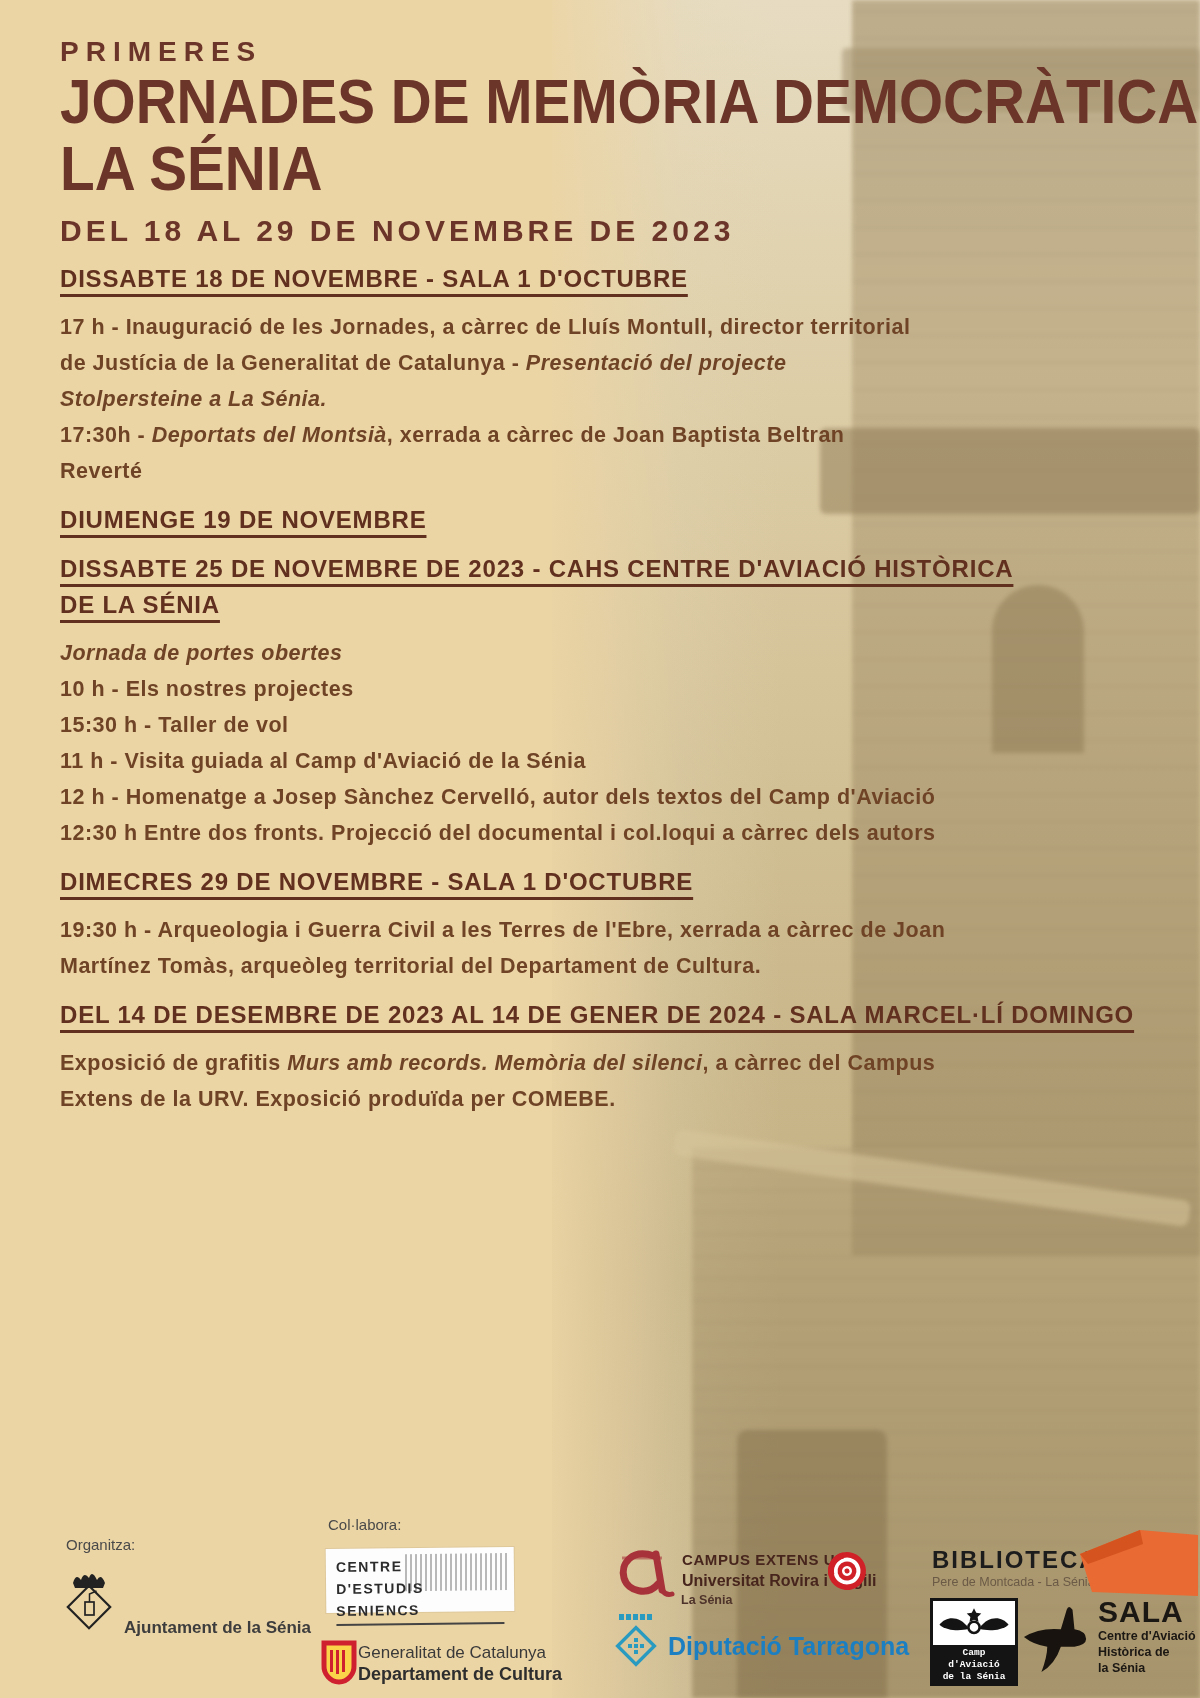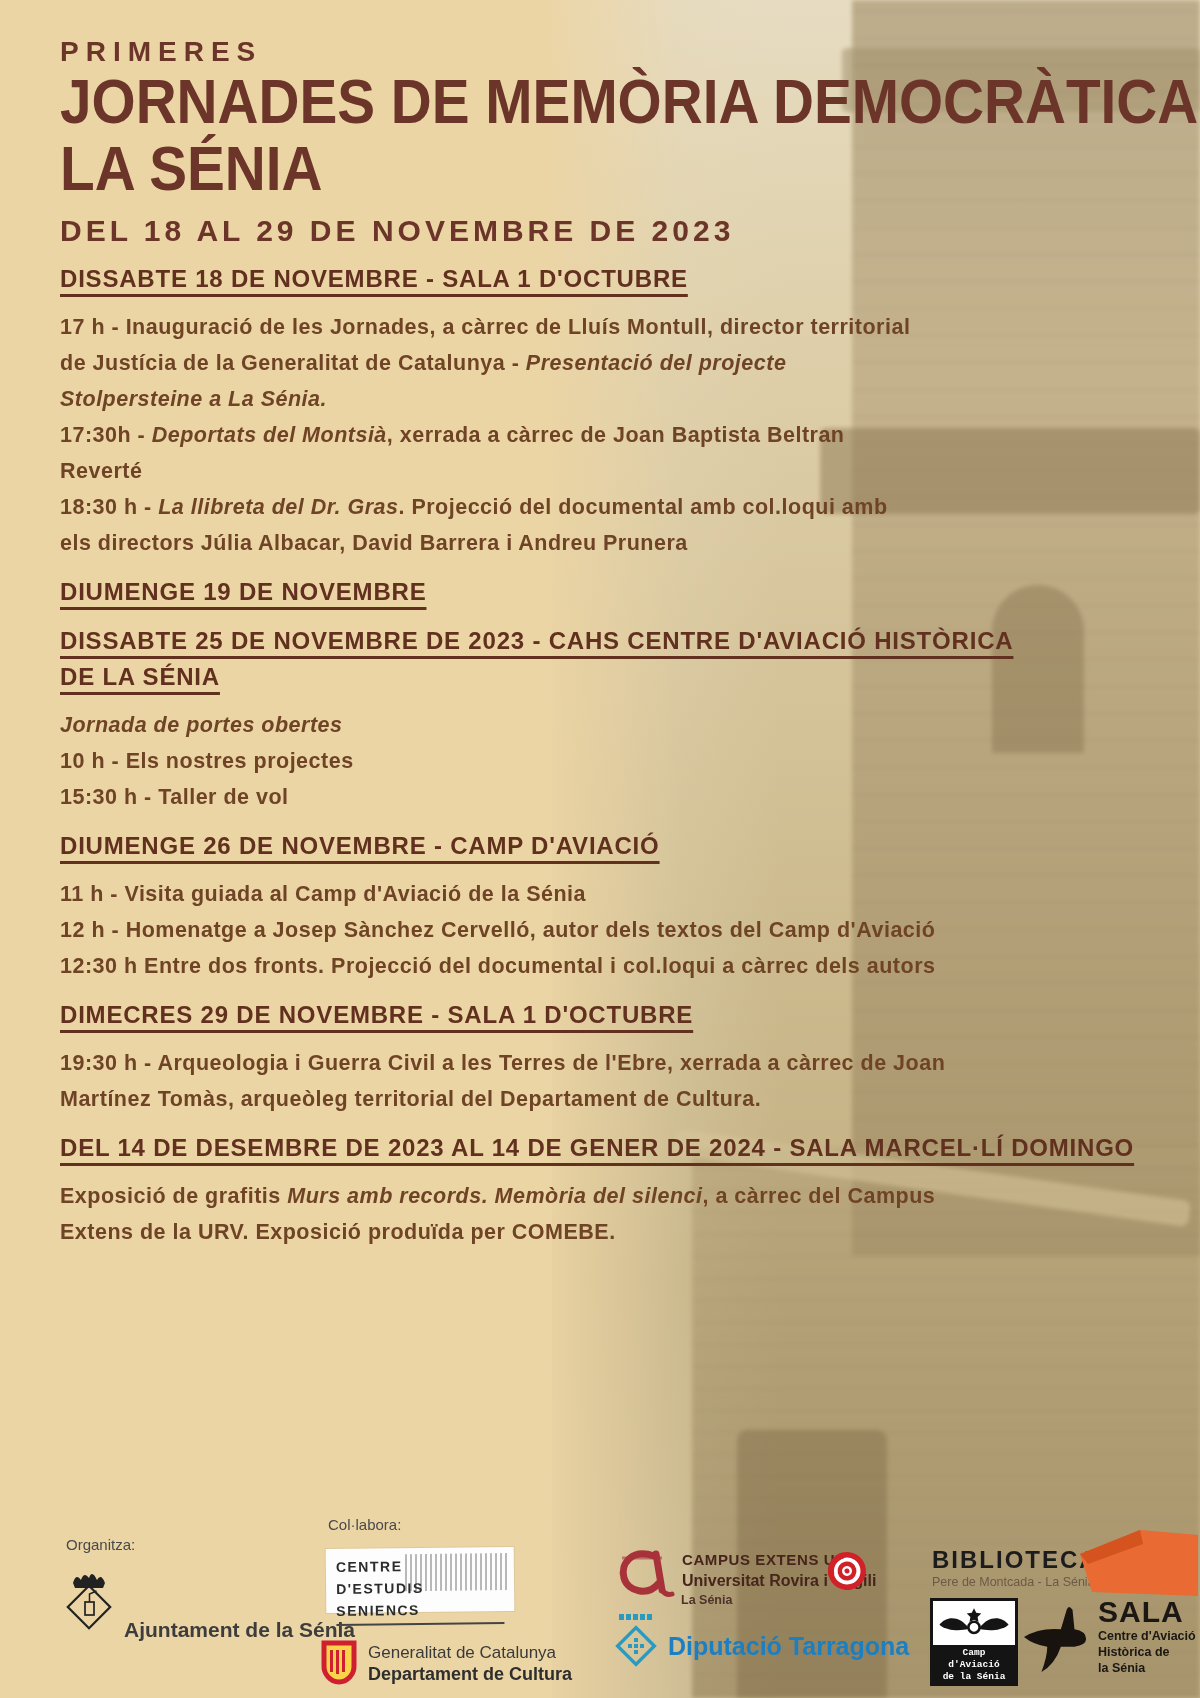--- a/index.html
+++ b/index.html
@@ -42,28 +42,28 @@
     line-height:36px;margin:13px 0 12px;white-space:pre-line;
     text-decoration:underline;text-decoration-thickness:2.5px;text-underline-offset:7px;
   }
   .sec-para{font-size:21.5px;font-weight:bold;letter-spacing:.5px;color:#6f4426;
     line-height:36px;margin:0;white-space:pre-line;}
   .sec-para .it{font-style:italic;}
 
   
   .flabel{position:absolute;font-size:15px;color:#4a4a4a;}
   .aj-crest{position:absolute;left:60px;top:1566px;}
-  .aj-name{position:absolute;left:124px;top:1618px;font-size:21px;font-weight:bold;color:#3d3d3d;}
+  .aj-name{position:absolute;left:124px;top:1618px;font-size:17px;font-weight:bold;color:#3d3d3d;}
   .ces-box{position:absolute;left:326px;top:1548px;width:188px;height:64px;background:#fdfdfd;
     transform:rotate(-.6deg);box-shadow:0 0 0 1px rgba(0,0,0,.06);padding:7px 10px 0;box-sizing:border-box;}
   .ces-box:before{content:"";position:absolute;right:6px;top:6px;width:55%;height:58%;
     background:repeating-linear-gradient(90deg,rgba(100,100,100,.45) 0 2px,rgba(0,0,0,0) 2px 5px);}
   .ces-l1,.ces-l2{position:relative;font-size:14px;font-weight:bold;letter-spacing:1.5px;color:#2c2c2c;line-height:22px;}
   .ces-l2{border-bottom:2px solid #444;display:inline-block;padding-bottom:2px;}
-  .gencat{position:absolute;left:320px;top:1640px;display:flex;align-items:center;gap:10px;}
+  .gencat{position:absolute;left:320px;top:1640px;display:flex;align-items:center;gap:0;}
   .gencat .t1{font-size:17px;color:#3a3a3a;line-height:21px;}
   .gencat .t2{font-size:18px;font-weight:bold;color:#2e2e2e;line-height:22px;}
   .urv-glyph{position:absolute;left:614px;top:1546px;}
   .urv-text{position:absolute;left:682px;top:1550px;color:#47251d;}
   .urv-text .t1{font-size:15px;font-weight:bold;letter-spacing:.6px;line-height:20px;}
   .urv-text .t2{font-size:16px;font-weight:bold;line-height:21px;}
   .urv-senia{position:absolute;left:681px;top:1593px;font-size:12.5px;font-weight:bold;color:#4e3categorie;color:#4e332a;}
   .urv-spiral{position:absolute;left:826px;top:1550px;transform:rotate(-14deg);}
   .dip-icon{position:absolute;left:614px;top:1612px;}
   .dip-name{position:absolute;left:668px;top:1632px;font-size:25px;font-weight:bold;color:#1b7fc2;}
@@ -102,29 +102,26 @@
     <div class="title-line">JORNADES DE MEMÒRIA DEMOCRÀTICA</div>
     <div class="title-line">LA SÉNIA</div>
     <div class="date-range">DEL 18 AL 29 DE NOVEMBRE DE 2023</div>
     <div id="schedule">
         <div class="sec-heading">DISSABTE 18 DE NOVEMBRE - SALA 1 D'OCTUBRE</div>
         <p class="sec-para"><span>17 h - Inauguració de les Jornades, a càrrec de Lluís Montull, director territorial
 de Justícia de la Generalitat de Catalunya - </span><span class="it">Presentació del projecte
 Stolpersteine a La Sénia.</span></p>
         <p class="sec-para"><span>17:30h - </span><span class="it">Deportats del Montsià</span><span>, xerrada a càrrec de Joan Baptista Beltran
 Reverté</span></p>
-        <p class="sec-para"><span>18:30 h - </span><span class="it">La llibreta del Dr. Gras</span><span>. Projecció del documental amb col.loqui amb
-els directors Júlia Albacar, David Barrera i Andreu Prunera</span></p>
         <div class="sec-heading">DIUMENGE 19 DE NOVEMBRE</div>
         <div class="sec-heading">DISSABTE 25 DE NOVEMBRE DE 2023 - CAHS CENTRE D'AVIACIÓ HISTÒRICA
 DE LA SÉNIA</div>
         <p class="sec-para"><span class="it">Jornada de portes obertes</span></p>
         <p class="sec-para"><span>10 h - Els nostres projectes</span></p>
         <p class="sec-para"><span>15:30 h - Taller de vol</span></p>
-        <div class="sec-heading">DIUMENGE 26 DE NOVEMBRE - CAMP D'AVIACIÓ</div>
         <p class="sec-para"><span>11 h - Visita guiada al Camp d'Aviació de la Sénia</span></p>
         <p class="sec-para"><span>12 h - Homenatge a Josep Sànchez Cervelló, autor dels textos del Camp d'Aviació</span></p>
         <p class="sec-para"><span>12:30 h Entre dos fronts. Projecció del documental i col.loqui a càrrec dels autors</span></p>
         <div class="sec-heading">DIMECRES 29 DE NOVEMBRE - SALA 1 D'OCTUBRE</div>
         <p class="sec-para"><span>19:30 h - Arqueologia i Guerra Civil a les Terres de l'Ebre, xerrada a càrrec de Joan
 Martínez Tomàs, arqueòleg territorial del Departament de Cultura.</span></p>
         <div class="sec-heading">DEL 14 DE DESEMBRE DE 2023 AL 14 DE GENER DE 2024 - SALA MARCEL·LÍ DOMINGO</div>
         <p class="sec-para"><span>Exposició de grafitis </span><span class="it">Murs amb records. Memòria del silenci</span><span>, a càrrec del Campus
 Extens de la URV. Exposició produïda per COMEBE.</span></p>
       </div>

